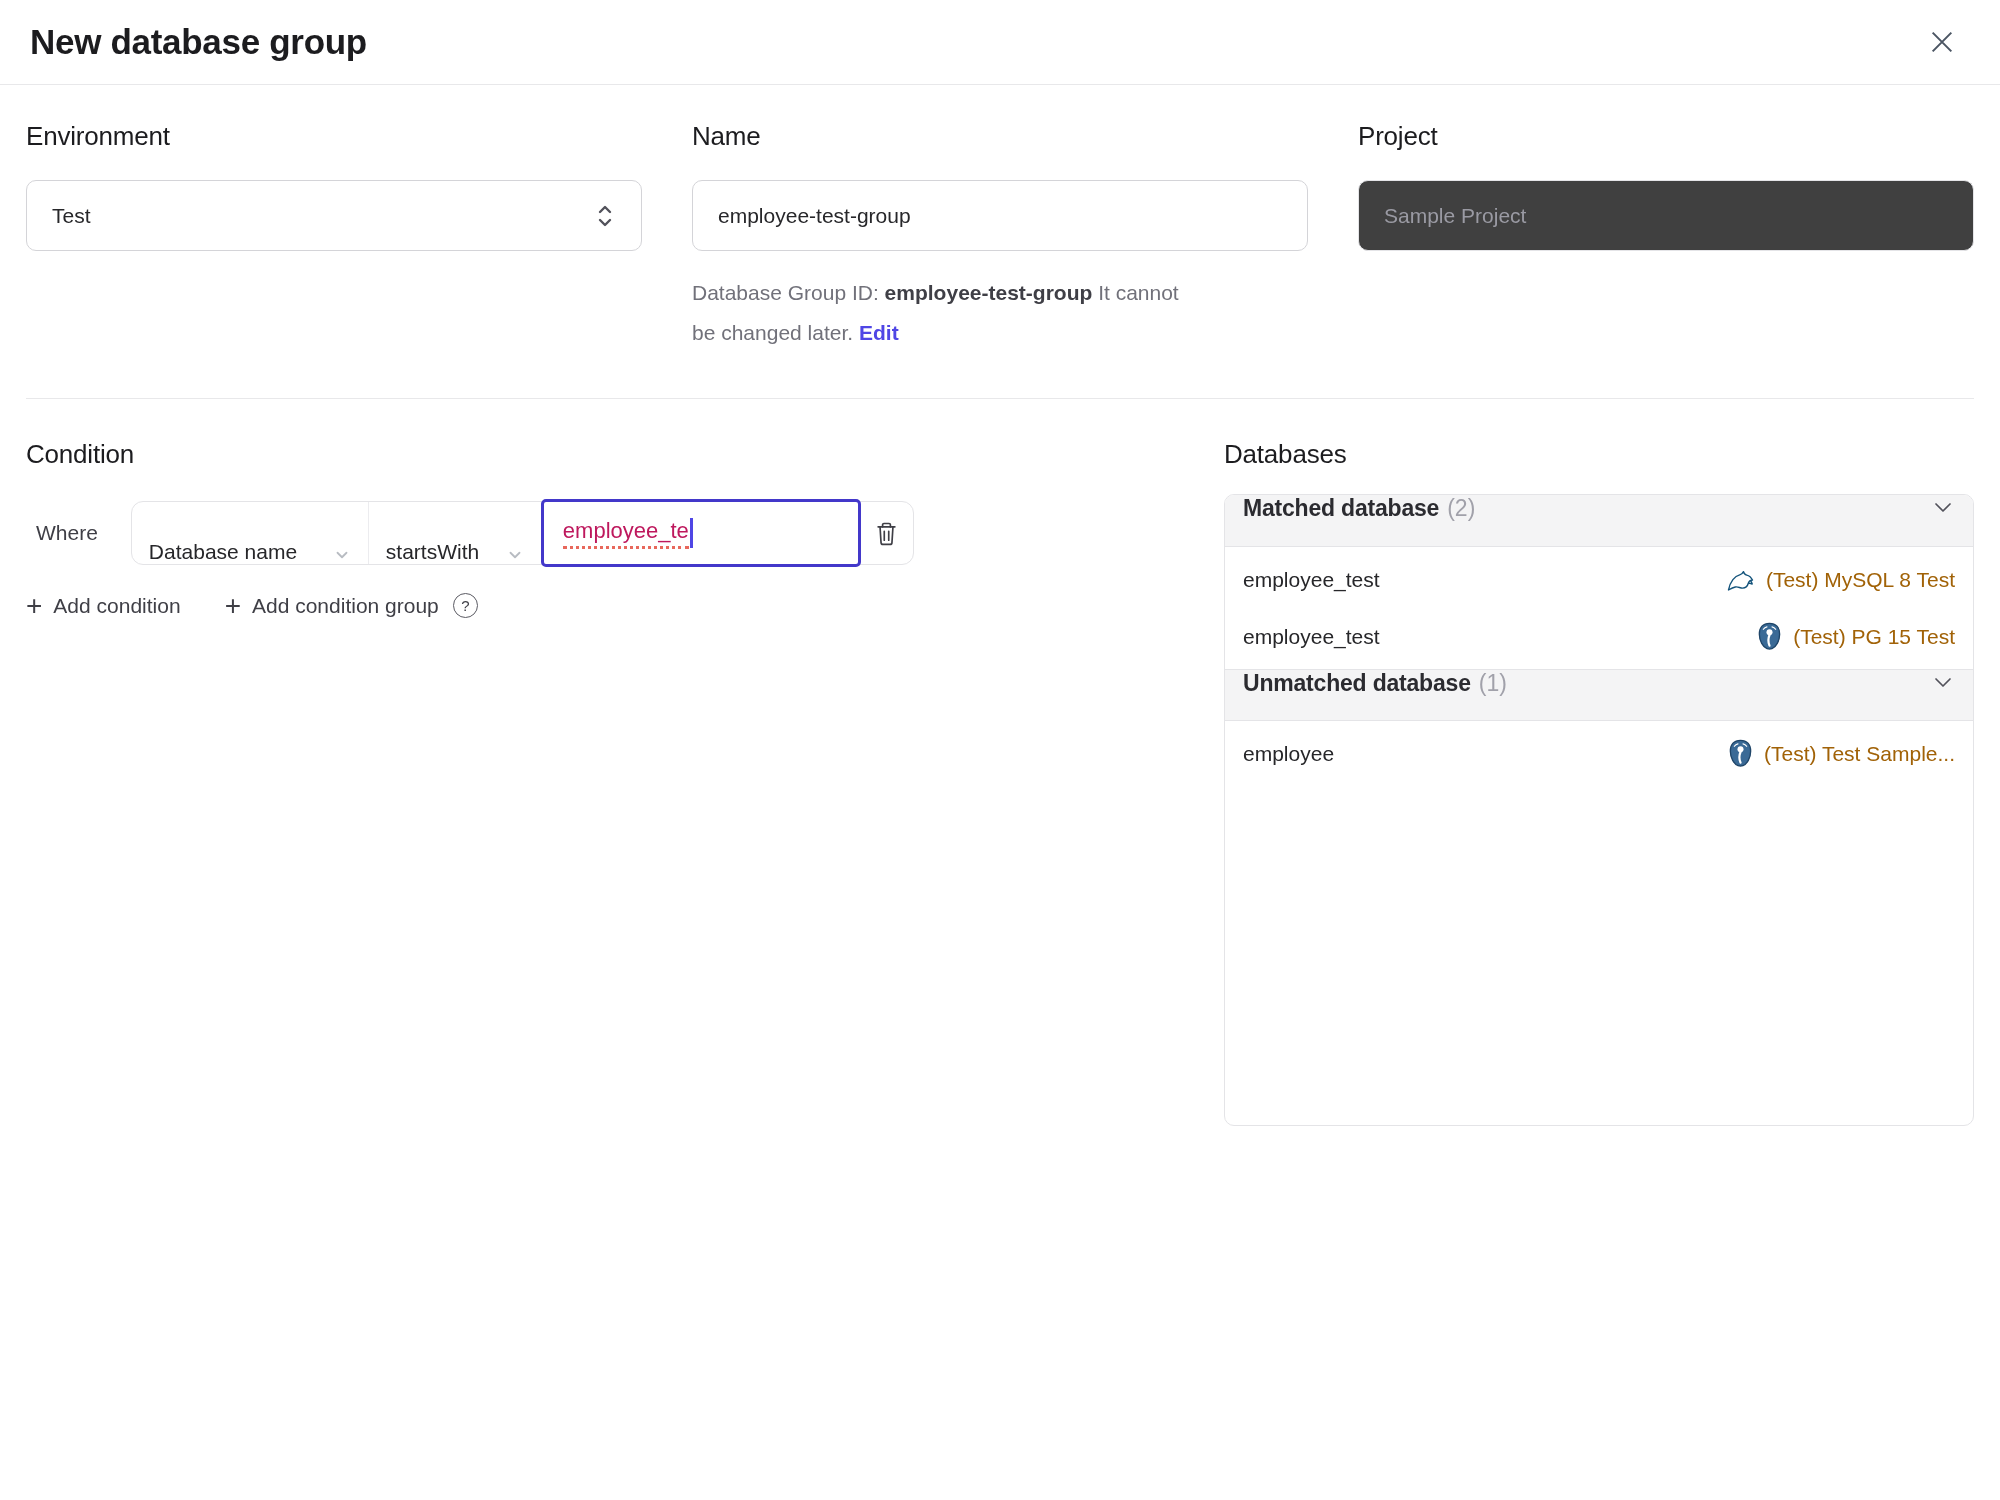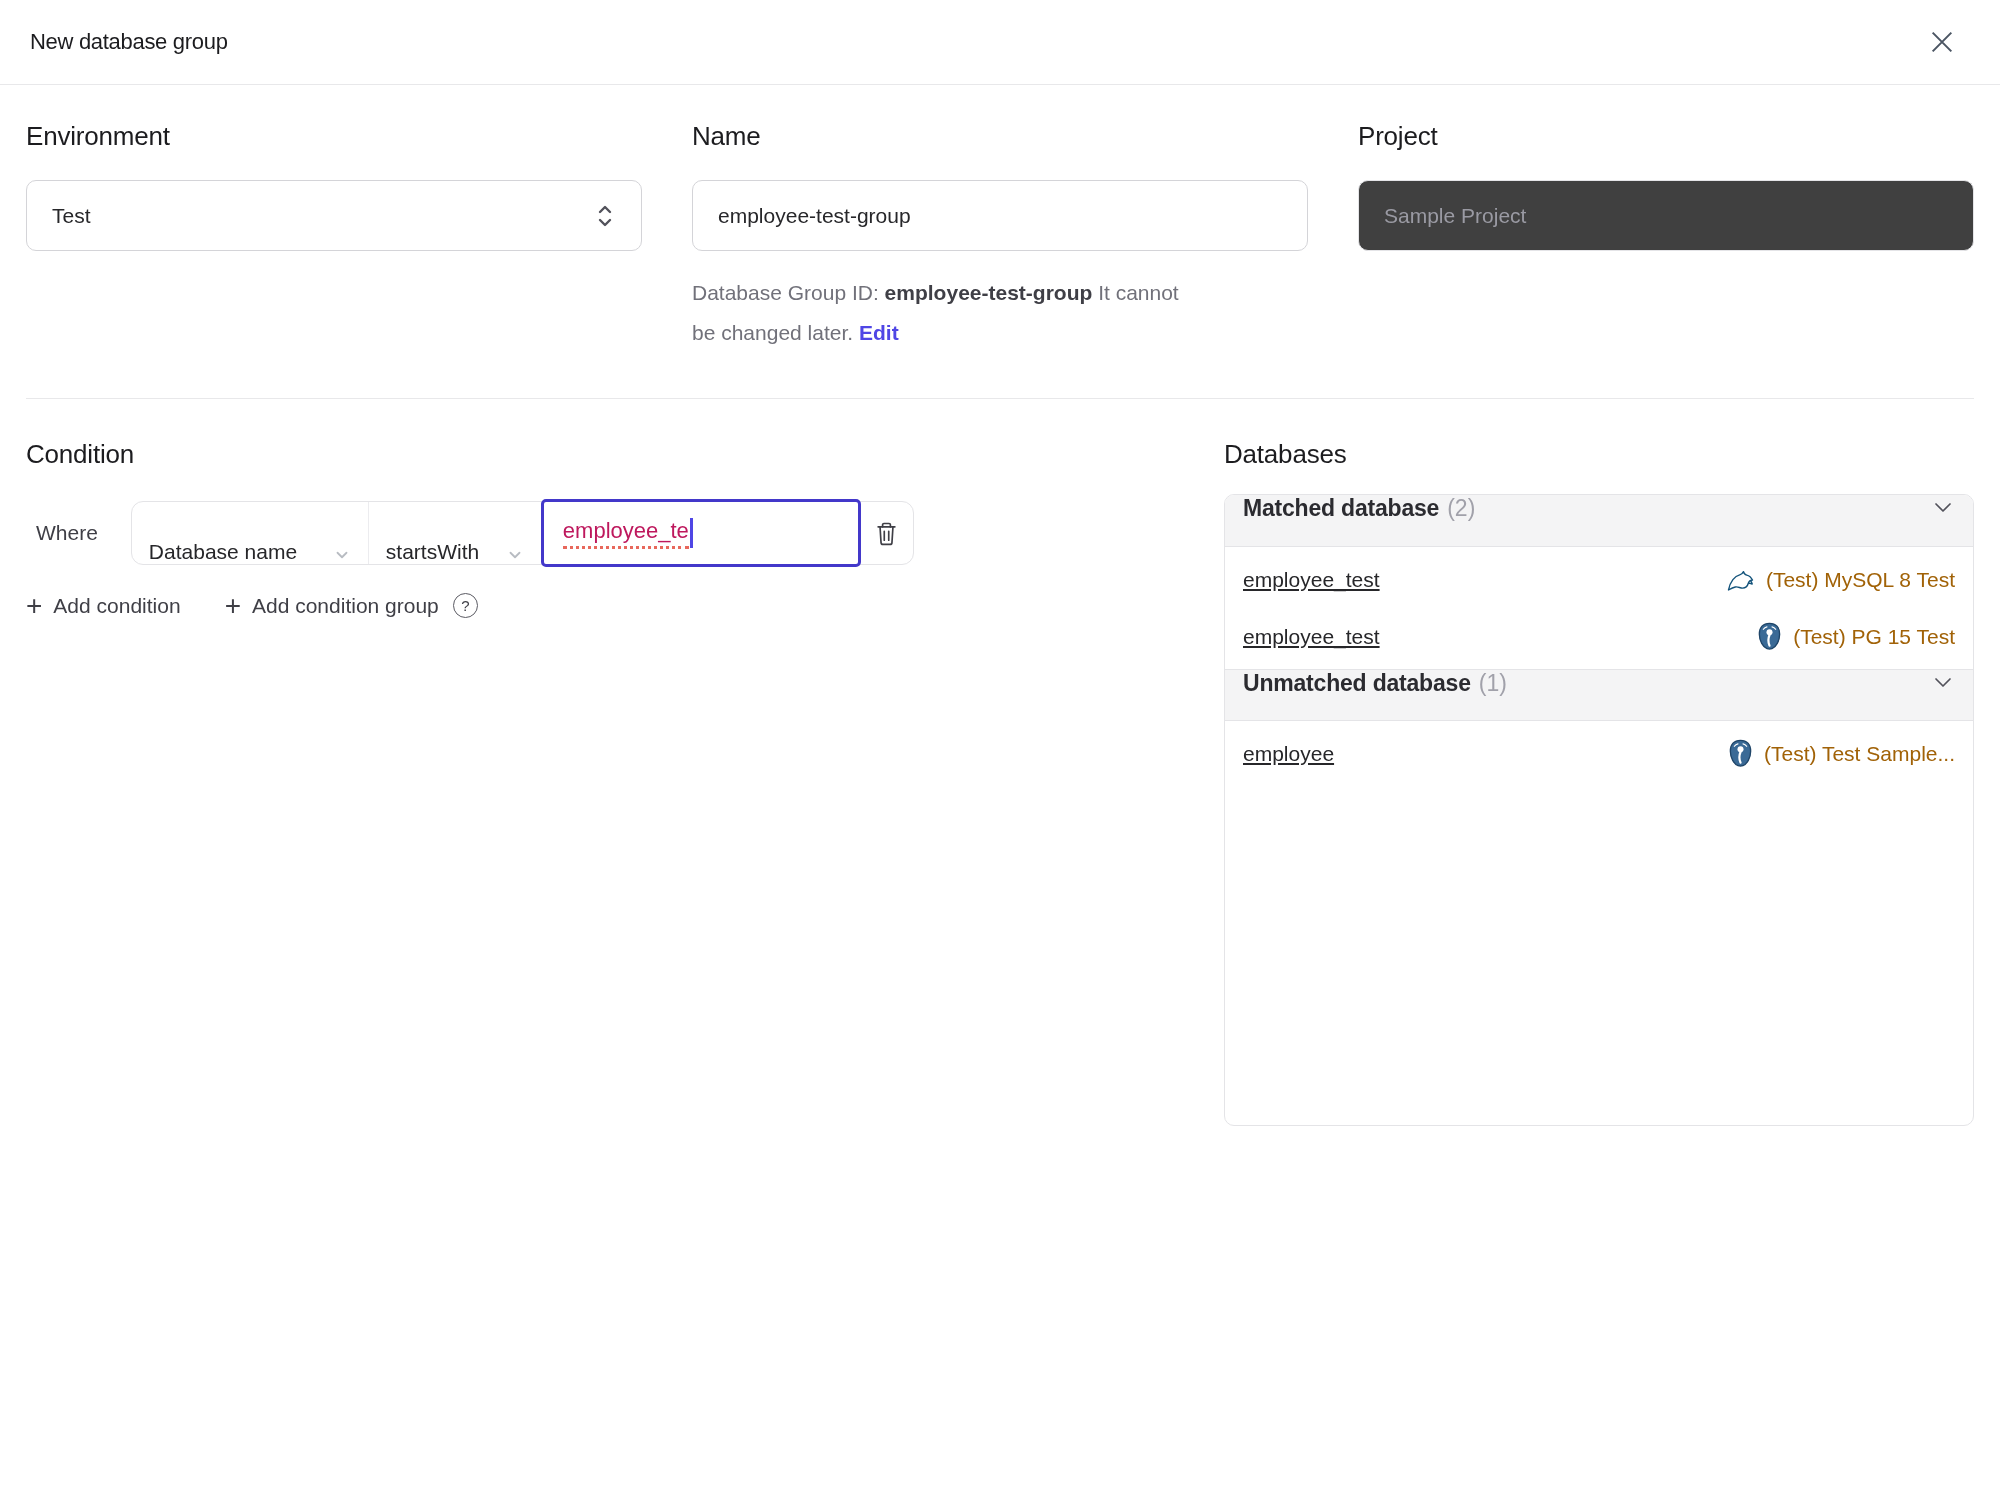--- a/index.html
+++ b/index.html
@@ -2,21 +2,21 @@
 <html><head>
 <meta charset="utf-8">
 <style>
   * { margin:0; padding:0; box-sizing:border-box; }
   html,body { width:2000px; height:1500px; background:#ffffff;
     font-family:"Liberation Sans","DejaVu Sans",sans-serif; color:#18181b; overflow:hidden; }
 
   
   .dlg-header { height:85px; display:flex; align-items:center; justify-content:space-between;
     padding:0 30px; border-bottom:1px solid #e8e8ea; }
-  .dlg-title { font-size:22px; font-weight:400; letter-spacing:-0.3px; color:#1c1c1f; }
+  .dlg-title { font-size:35px; font-weight:700; letter-spacing:-0.3px; color:#1c1c1f; }
   .close-btn { width:44px; height:44px; display:flex; align-items:center; justify-content:center;
     background:none; border:none; cursor:pointer; margin-right:6px; }
 
   
   .form-grid { display:grid; grid-template-columns:repeat(3,1fr); column-gap:50px; margin:36px 26px 0; }
   .field-label { font-size:26px; font-weight:500; color:#1c1c1f; margin-bottom:28px; letter-spacing:-0.2px; }
   .control { height:71px; border:1px solid #d4d4d8; border-radius:10px; background:#fff;
     display:flex; align-items:center; padding:0 25px; font-size:21px; color:#27272a; }
   .control.select { justify-content:space-between; cursor:pointer; }
   .control.disabled { background:#404040; border-color:#e4e4e7; color:#9a9aa3; }
@@ -60,21 +60,21 @@
   .db-panel { margin-top:24px; border:1px solid #e4e4e7; border-radius:10px; height:632px;
     overflow:hidden; background:#fff; }
   .sec-header { height:52px; background:#f4f4f5; display:flex; 
     justify-content:space-between; padding:0 18px; border-bottom:1px solid #e4e4e7; cursor:pointer; }
   .sec-header + .rows { border-bottom:0; }
   .sec-header.second { border-top:1px solid #e4e4e7; }
   .sec-title { font-size:23px; font-weight:700; color:#2b2b30; letter-spacing:-0.2px; }
   .sec-count { font-size:23px; font-weight:400; color:#a1a1aa; margin-left:8px; }
   .db-row { height:57px; display:flex; align-items:center; justify-content:space-between; padding:0 18px; }
   .rows { padding-top:4px; padding-bottom:4px; }
-  .db-name { font-size:21px; color:#27272a;text-decoration:underline; }
+  .db-name { font-size:21px; color:#27272a; }
   .db-right { display:flex; align-items:center; gap:10px; font-size:21px; color:#a16207; white-space:nowrap; }
 
   svg { display:block; }
 </style>
 </head>
 <body>
 
 <div class="dlg-header">
   <div class="dlg-title">New database group</div>
   <button class="close-btn">

